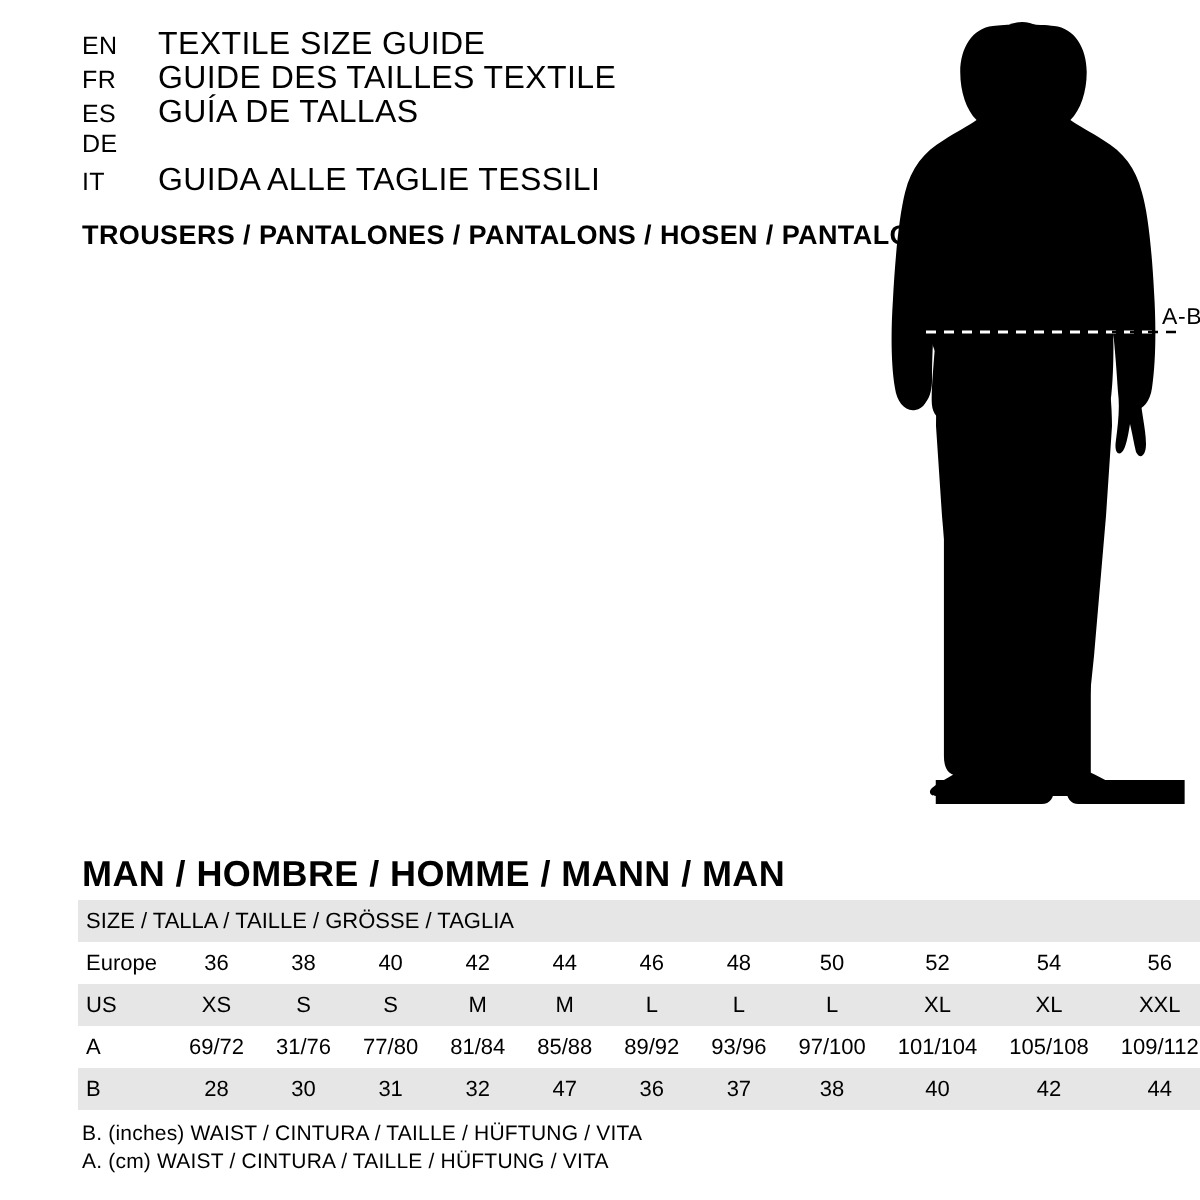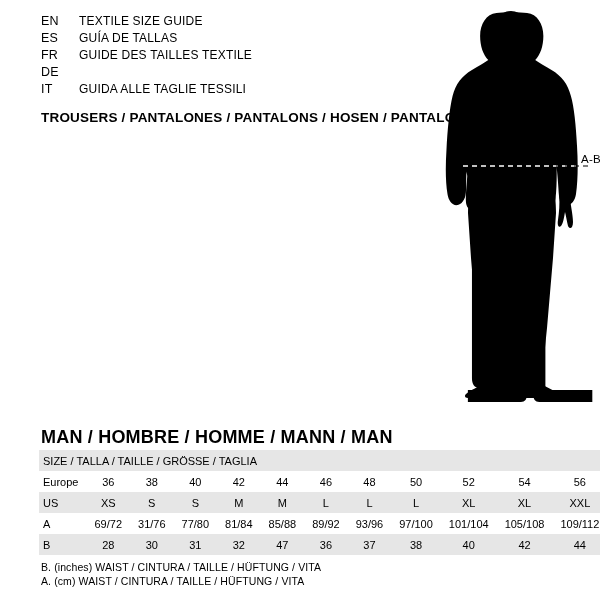--- a/index.html
+++ b/index.html
@@ -33,21 +33,21 @@
     display: flex;
     align-items: baseline;
     height: 17px;
   }
   .lang-code {
     width: 38px;
     font-size: 12.5px;
     letter-spacing: 0.2px;
   }
   .lang-text {
-    font-size: 12px;
+    font-size: 16px;
     letter-spacing: 0.2px;
   }
 
   .section-title {
     position: absolute;
     top: 110px;
     left: 20px;
     font-size: 13.5px;
     font-weight: bold;
     letter-spacing: 0.2px;
@@ -125,26 +125,26 @@
 <body>
 
 <div class="page">
 
   <div class="lang-block">
     <div class="lang-row">
       <span class="lang-code">EN</span>
       <span class="lang-text">TEXTILE SIZE GUIDE</span>
     </div>
     <div class="lang-row">
+      <span class="lang-code">FR</span>
+      <span class="lang-text">GUIDE DES TAILLES TEXTILE</span>
+    </div>
+    <div class="lang-row">
       <span class="lang-code">ES</span>
       <span class="lang-text">GUÍA DE TALLAS</span>
-    </div>
-    <div class="lang-row">
-      <span class="lang-code">FR</span>
-      <span class="lang-text">GUIDE DES TAILLES TEXTILE</span>
     </div>
     <div class="lang-row">
       <span class="lang-code">DE</span>
     </div>
     <div class="lang-row">
       <span class="lang-code">IT</span>
       <span class="lang-text">GUIDA ALLE TAGLIE TESSILI</span>
     </div>
   </div>
 

